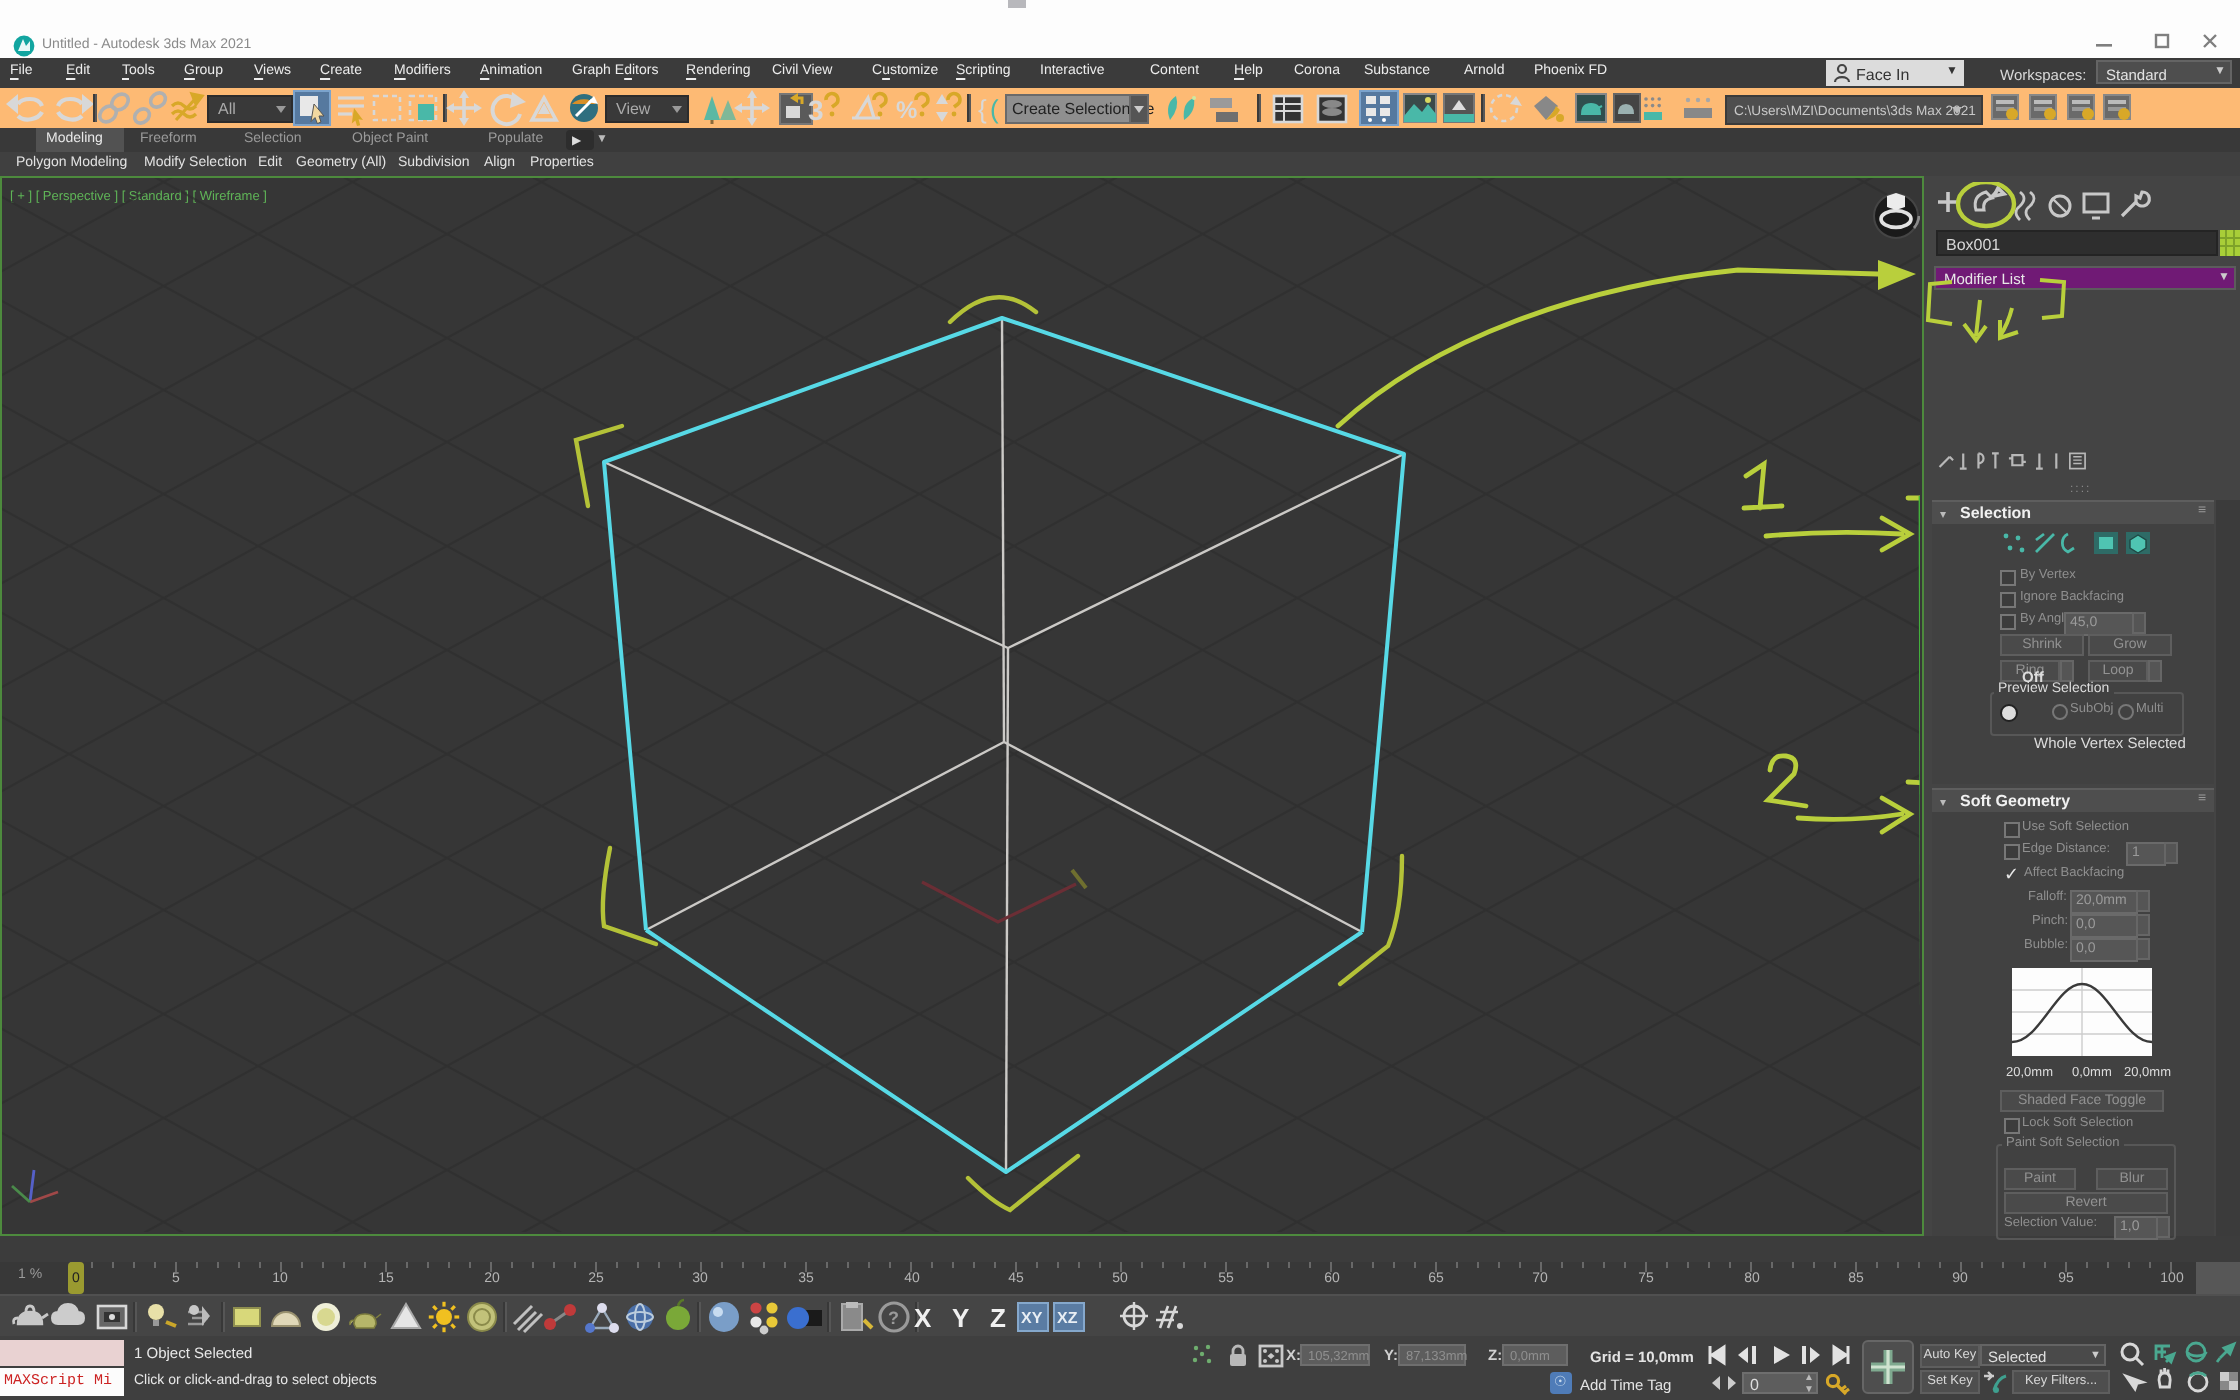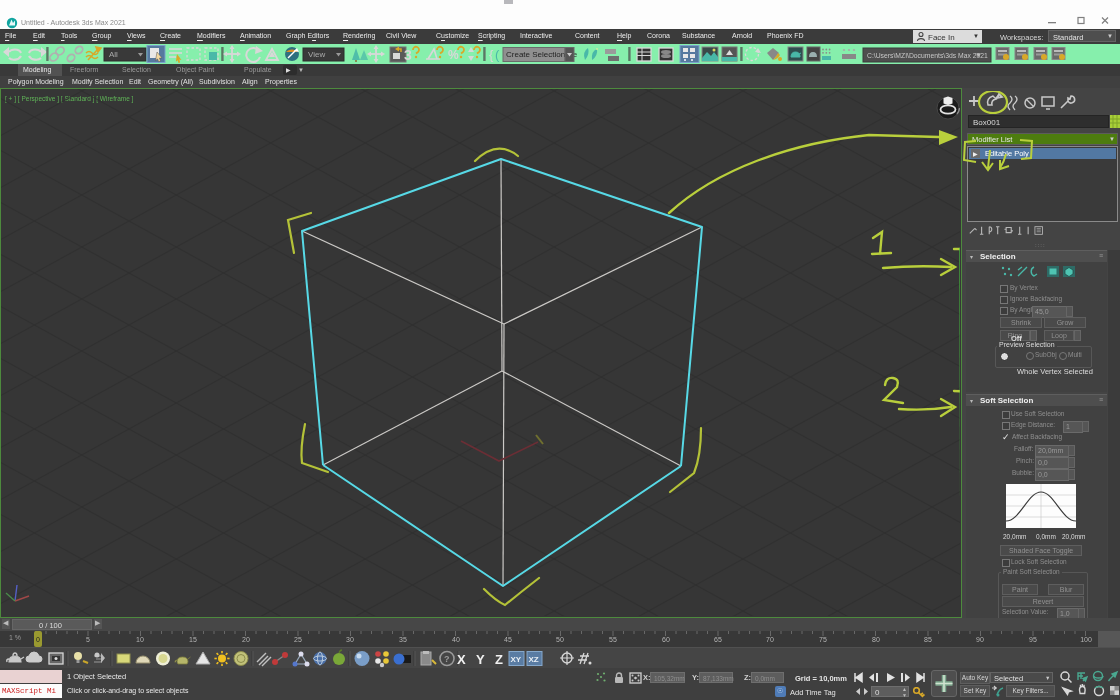--- a/index.html
+++ b/index.html
@@ -4,21 +4,21 @@
 <style>
 html,body{margin:0;padding:0;background:#222;}
 #app{position:relative;width:1120px;height:700px;overflow:hidden;background:#3c3c3c;
  font-family:"Liberation Sans",sans-serif;-webkit-font-smoothing:antialiased;}
 .ab{position:absolute;}
 #titlebar{left:0;top:0;width:1120px;height:29px;background:#fdfdfd;}
 #titlebar .tt{position:absolute;left:21px;top:19px;font-size:7px;color:#8a8a8a;}
 #menubar{left:0;top:29px;width:1120px;height:15px;background:#3b3b3b;}
 .mi{position:absolute;top:3px;font-size:7px;color:#ededed;white-space:nowrap;}
 .mi u{text-decoration-thickness:1px;text-underline-offset:1.5px;}
-#toolbar{left:0;top:44px;width:1120px;height:20px;background:#86efac;}
+#toolbar{left:0;top:44px;width:1120px;height:20px;background:#fdba74;}
 #ribbon1{left:0;top:64px;width:1120px;height:12px;background:#393939;}
 #ribbon2{left:0;top:76px;width:1120px;height:12px;background:#404040;border-bottom:1px solid #333;}
 .r1t{position:absolute;top:2px;font-size:7px;color:#9a9a9a;}
 .r2t{position:absolute;top:2px;font-size:7px;color:#e2e2e2;}
 #viewport{left:0;top:88px;width:962px;height:530px;background:#363636;border:1.5px solid #4d8a3d;box-sizing:border-box;}
 #vplabel{position:absolute;left:4px;top:6px;font-size:6.5px;color:#5fb457;letter-spacing:0px;}
 #panel{left:962px;top:88px;width:158px;height:530px;background:#444444;}
 #trackbar{left:0;top:618px;width:1120px;height:13px;background:#474747;border-bottom:1px solid #393939;}
 #ruler{left:0;top:631px;width:1120px;height:16px;background:#383838;}
 #btoolbar{left:0;top:647px;width:1120px;height:21px;background:#454545;border-top:1px solid #505050;}
@@ -404,29 +404,23 @@
 </g>
 <ellipse cx="31" cy="11" rx="14" ry="11" fill="none" stroke="#b9cf3c" stroke-width="2.2"></ellipse>
 </svg>
       <div class="ab" style="left:6px;top:27px;width:141px;height:13px;background:#2e2e2e;border:1px solid #242424;box-sizing:border-box;">
         <span class="ab" style="left:4px;top:2px;font-size:8px;color:#d8d8d8">Box001</span>
       </div>
       <div class="ab" style="left:148px;top:27px;width:10px;height:13px;background:#a8ce38;"></div>
       <svg class="ab" style="left:148px;top:27px" width="10" height="13">
         <path d="M0 4 h10 M0 8 h10 M3 0 v13 M7 0 v13" stroke="#7ea329" stroke-width="1"></path>
       </svg>
-      <div class="ab" style="left:5px;top:45px;width:151px;height:12px;background:#4d7c0f;border:1px solid #5c5c5c;box-sizing:border-box;">
+      <div class="ab" style="left:5px;top:45px;width:151px;height:12px;background:#701a75;border:1px solid #5c5c5c;box-sizing:border-box;">
         <span class="ab" style="left:4px;top:1px;font-size:7.5px;color:#e8e8e8">Modifier List</span>
         <span class="ab" style="left:141px;top:2px;font-size:6px;color:#ccc">▼</span>
-      </div>
-      <div class="ab" style="left:5px;top:58px;width:151px;height:76px;background:#3a3a3a;border:1px solid #8a8a8a;box-sizing:border-box;">
-        <div class="ab" style="left:1px;top:1px;width:147px;height:11px;background:#5278a2;"></div>
-        <div class="ab" style="left:3px;top:2px;width:9px;height:9px;background:#6a6a6a;"></div>
-        <span class="ab" style="left:5px;top:3px;font-size:6px;color:#eee">▶</span>
-        <span class="ab" style="left:17px;top:2px;font-size:7.5px;color:#fff">Editable Poly</span>
       </div>
       <svg class="ab" style="left:0;top:50px" width="158" height="70" viewBox="0 0 158 70">
 <g stroke="#b9cf3c" stroke-width="2" fill="none">
 <path d="M14 3 L3 4 L2 22 L14 24 M58 2 L70 3 L69 20 L59 21"></path>
 <path d="M28 12 L26 30 M20 24 L26 32 L31 25"></path>
 <path d="M44 16 Q42 24 38 30 M38 22 l0 9 l9 -3"></path>
 </g>
       </svg>
       <svg class="ab" style="left:5px;top:137px" width="102" height="11" viewBox="0 0 120 13">
 <g stroke="#b8b8b8" stroke-width="1.3" fill="none">
@@ -480,21 +474,21 @@
       <span class="wtxt" style="left:35px;top:253px;background:#414141;padding:0 2px">Preview Selection</span>
       <span class="ab" style="left:38px;top:264px;width:7px;height:7px;border-radius:50%;background:#ddd;border:1px solid #222"></span>
       <span class="wtxt" style="left:49px;top:246px;font-size:7.5px;font-weight:bold">Off</span>
       <span class="ab" style="left:64px;top:264px;width:6px;height:6px;border-radius:50%;border:1px solid #777"></span>
       <span class="gtxt" style="left:73px;top:263px">SubObj</span>
       <span class="ab" style="left:97px;top:264px;width:6px;height:6px;border-radius:50%;border:1px solid #777"></span>
       <span class="gtxt" style="left:106px;top:263px">Multi</span>
       <span class="wtxt" style="left:55px;top:279px;font-size:7.5px">Whole Vertex Selected</span>
       <div class="ab" style="left:4px;top:306px;width:141px;height:12px;background:#4e4e4e;border-top:1px solid #5e5e5e;">
         <span class="ab" style="left:4px;top:2px;font-size:6px;color:#bbb">▾</span>
-        <span class="ab" style="left:14px;top:1px;font-size:8px;font-weight:bold;color:#f0f0f0">Soft Selection</span>
+        <span class="ab" style="left:14px;top:1px;font-size:8px;font-weight:bold;color:#f0f0f0">Soft Geometry</span>
         <span class="ab" style="left:133px;top:1px;font-size:7px;color:#999">≡</span>
       </div>
       <div class="ab" style="left:4px;top:318px;width:141px;height:212px;background:#414141;"></div>
       <div class="cb" style="left:40px;top:323px"></div>
       <span class="gtxt" style="left:49px;top:322px">Use Soft Selection</span>
       <div class="cb" style="left:40px;top:334px"></div>
       <span class="gtxt" style="left:49px;top:333px">Edge Distance:</span>
       <div class="fld" style="left:101px;top:333px;width:14px;height:8px;padding:1px 2px">1</div>
       <div class="spin" style="left:120px;top:333px"></div>
       <span class="ab" style="left:40px;top:344px;font-size:9px;color:#e8e8e8">✓</span>
@@ -527,28 +521,20 @@
       <div class="ab" style="left:36px;top:484px;width:88px;height:46px;border:1px solid #575757;border-radius:2px;"></div>
       <span class="gtxt" style="left:39px;top:480px;background:#414141;padding:0 2px">Paint Soft Selection</span>
       <div class="btn" style="left:40px;top:496px;width:34px;height:9px;line-height:9px">Paint</div>
       <div class="btn" style="left:86px;top:496px;width:34px;height:9px;line-height:9px">Blur</div>
       <div class="btn" style="left:40px;top:508px;width:80px;height:9px;line-height:9px">Revert</div>
       <span class="gtxt" style="left:40px;top:520px">Selection Value:</span>
       <div class="fld" style="left:95px;top:520px;width:16px;height:8px;padding:1px 2px">1,0</div>
       <div class="spin" style="left:116px;top:520px"></div>
       <div class="ab" style="left:146px;top:162px;width:12px;height:368px;background:#3b3b3b;"></div>
     </div>
-<div id="trackbar" class="ab">
- <div class="ab" style="left:2px;top:1px;width:8px;height:10px;background:#555;"></div>
- <span class="ab" style="left:3px;top:1px;font-size:7px;color:#bbb">◀</span>
- <div class="ab" style="left:12px;top:1px;width:80px;height:11px;background:#5a5a5a;border:1px solid #666;box-sizing:border-box;"></div>
- <span class="ab" style="left:39px;top:2.5px;font-size:7.5px;color:#ddd">0 / 100</span>
- <div class="ab" style="left:94px;top:1px;width:8px;height:10px;background:#555;"></div>
- <span class="ab" style="left:95px;top:1px;font-size:7px;color:#bbb">▶</span>
-</div>
 <div id="ruler" class="ab">
       <svg class="ab" style="left:0;top:0" width="1120" height="16" viewBox="0 0 1120 16">
         <path d="M35.5 0 v5 M46.0 0 v3 M56.5 0 v3 M67.0 0 v3 M77.5 0 v3 M88.0 0 v5 M98.5 0 v3 M109.0 0 v3 M119.5 0 v3 M130.0 0 v3 M140.5 0 v5 M151.0 0 v3 M161.5 0 v3 M172.0 0 v3 M182.5 0 v3 M193.0 0 v5 M203.5 0 v3 M214.0 0 v3 M224.5 0 v3 M235.0 0 v3 M245.5 0 v5 M256.0 0 v3 M266.5 0 v3 M277.0 0 v3 M287.5 0 v3 M298.0 0 v5 M308.5 0 v3 M319.0 0 v3 M329.5 0 v3 M340.0 0 v3 M350.5 0 v5 M361.0 0 v3 M371.5 0 v3 M382.0 0 v3 M392.5 0 v3 M403.0 0 v5 M413.5 0 v3 M424.0 0 v3 M434.5 0 v3 M445.0 0 v3 M455.5 0 v5 M466.0 0 v3 M476.5 0 v3 M487.0 0 v3 M497.5 0 v3 M508.0 0 v5 M518.5 0 v3 M529.0 0 v3 M539.5 0 v3 M550.0 0 v3 M560.5 0 v5 M571.0 0 v3 M581.5 0 v3 M592.0 0 v3 M602.5 0 v3 M613.0 0 v5 M623.5 0 v3 M634.0 0 v3 M644.5 0 v3 M655.0 0 v3 M665.5 0 v5 M676.0 0 v3 M686.5 0 v3 M697.0 0 v3 M707.5 0 v3 M718.0 0 v5 M728.5 0 v3 M739.0 0 v3 M749.5 0 v3 M760.0 0 v3 M770.5 0 v5 M781.0 0 v3 M791.5 0 v3 M802.0 0 v3 M812.5 0 v3 M823.0 0 v5 M833.5 0 v3 M844.0 0 v3 M854.5 0 v3 M865.0 0 v3 M875.5 0 v5 M886.0 0 v3 M896.5 0 v3 M907.0 0 v3 M917.5 0 v3 M928.0 0 v5 M938.5 0 v3 M949.0 0 v3 M959.5 0 v3 M970.0 0 v3 M980.5 0 v5 M991.0 0 v3 M1001.5 0 v3 M1012.0 0 v3 M1022.5 0 v3 M1033.0 0 v5 M1043.5 0 v3 M1054.0 0 v3 M1064.5 0 v3 M1075.0 0 v3 M1085.5 0 v5" stroke="#686868" stroke-width="1"></path>
       </svg>
       <span class="ab" style="left:80px;top:5px;width:16px;text-align:center;font-size:7px;color:#b4b4b4">5</span>
       <span class="ab" style="left:132px;top:5px;width:16px;text-align:center;font-size:7px;color:#b4b4b4">10</span>
       <span class="ab" style="left:185px;top:5px;width:16px;text-align:center;font-size:7px;color:#b4b4b4">15</span>
       <span class="ab" style="left:238px;top:5px;width:16px;text-align:center;font-size:7px;color:#b4b4b4">20</span>
       <span class="ab" style="left:290px;top:5px;width:16px;text-align:center;font-size:7px;color:#b4b4b4">25</span>
       <span class="ab" style="left:342px;top:5px;width:16px;text-align:center;font-size:7px;color:#b4b4b4">30</span>

